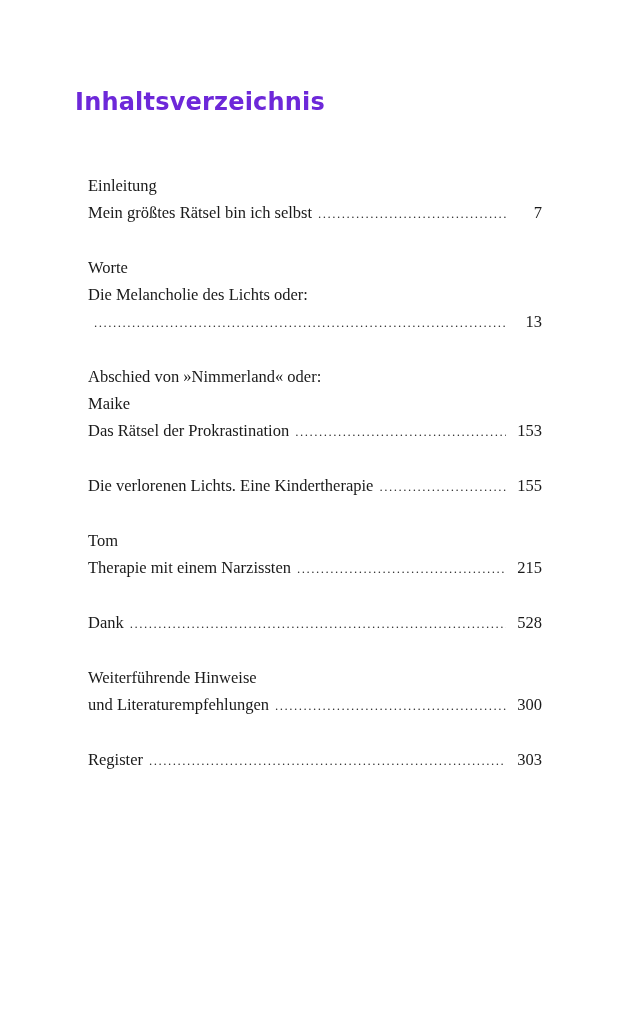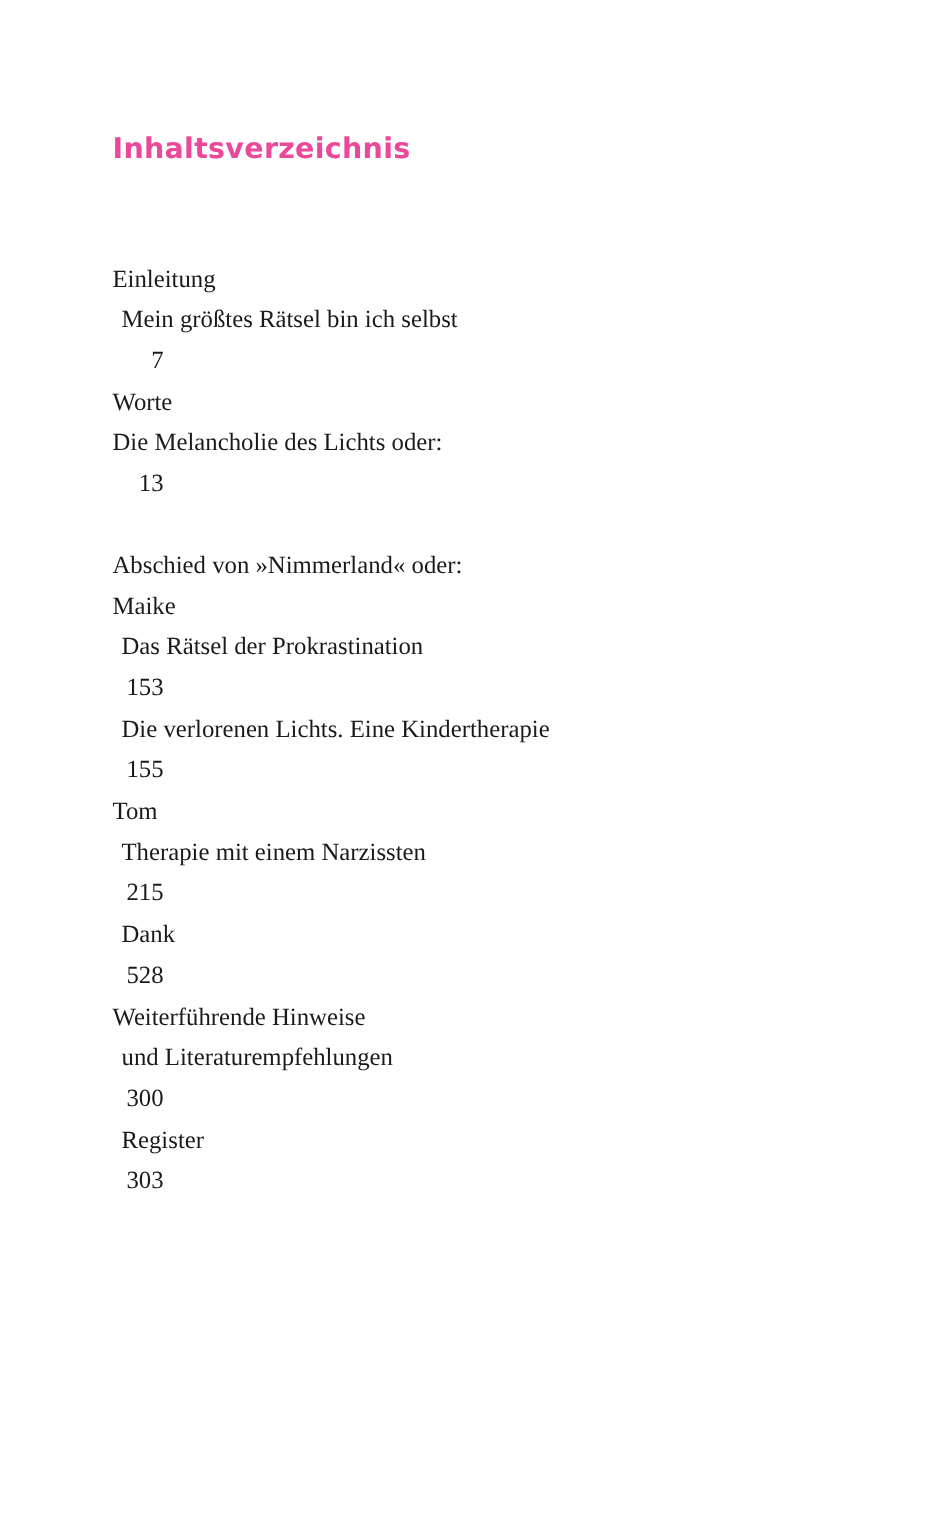--- a/index.html
+++ b/index.html
@@ -3,32 +3,32 @@
 <meta charset="utf-8">
 <style>
   html, body { margin: 0; padding: 0; background: #ffffff; }
   body {
     width: 627px; height: 1020px; position: relative; overflow: hidden;
     color: #1a1a1a;
   }
   .title {
     position: absolute; left: 75px; top: 88px;
     font-family: "DejaVu Sans", sans-serif; font-weight: bold;
-    font-size: 19px; letter-spacing: 0.2px; color: #ec4899;
+    font-size: 24px; letter-spacing: 0.2px; color: #6d28d9;
   }
   .toc {
     position: absolute; left: 75px; top: 172px; width: 467px;
     font-family: "Liberation Serif", serif; font-size: 16.5px; color: #1a1a1a;
   }
-  .entry { margin-bottom: 28px; }
+  .entry { margin-bottom: 28px; margin-left: 13px; }
   .line {
     height: 27px; line-height: 27px; white-space: nowrap;
   }
   .line.last {
-    display: flex; align-items: baseline; flex-direction: column;
+    display: flex; align-items: baseline;
   }
   .line.last .text { flex: 0 0 auto; }
   .line.last .dots {
     flex: 1 1 auto; overflow: hidden; margin: 0 8px 0 6px;
     letter-spacing: 1.5px; color: #333; font-size: 13px;
   }
   .line.last .dots::before {
     content: "........................................................................................................................................";
   }
   .line.last .page {

